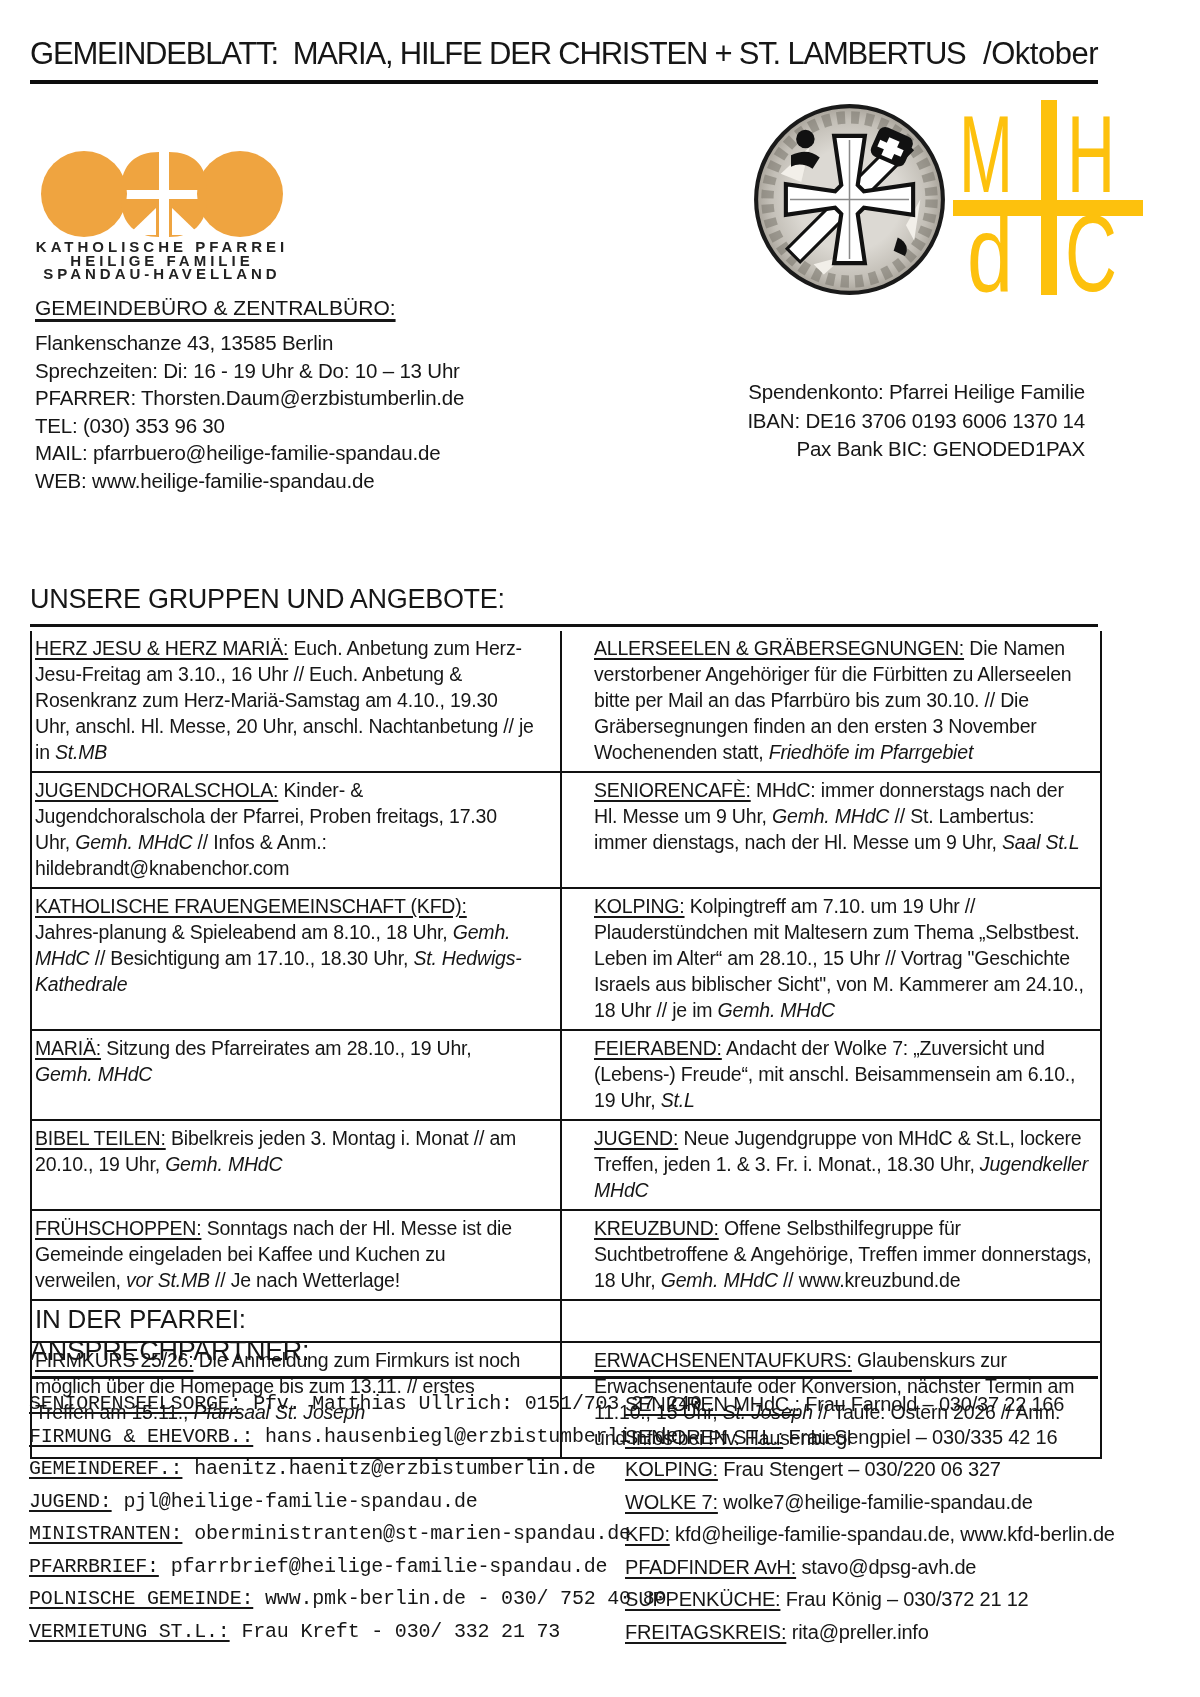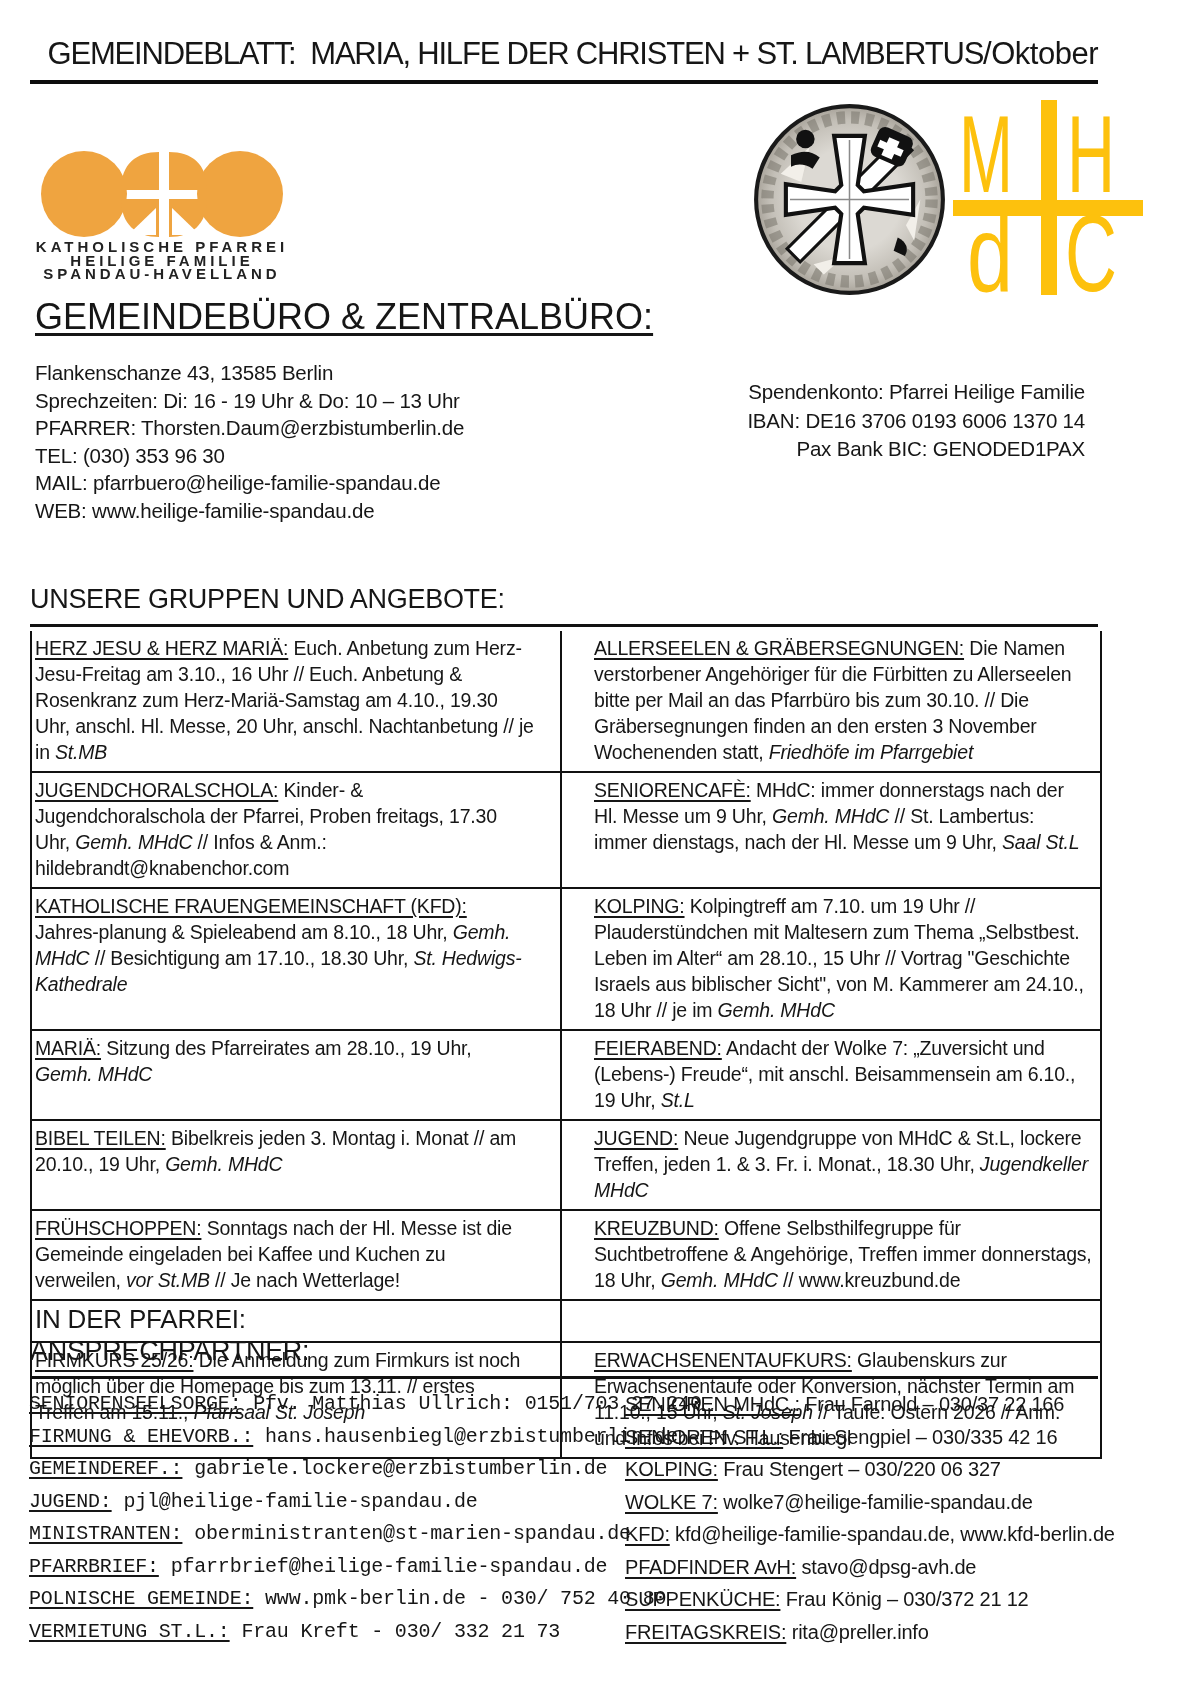--- a/index.html
+++ b/index.html
@@ -1,38 +1,38 @@
 <!DOCTYPE html>
 <html><head>
 <meta charset="utf-8">
 <style>
   html,body{margin:0;padding:0;background:#9a9a9a;}
   .page{position:relative;width:1200px;height:1697px;margin:0 auto;background:#ffffff;
         font-family:"Liberation Sans",sans-serif;color:#161616;overflow:hidden;}
 
   
   .title-row{position:absolute;left:30px;top:36px;width:1068px;display:flex;
-             justify-content:flex-end;align-items:baseline;
+             justify-content:space-between;align-items:baseline;
              border-bottom:4px solid #0d0d0d;padding-bottom:8px;}
   .title{font-size:31px;letter-spacing:-1.2px;white-space:pre-wrap;}
   .issue{font-size:31px;letter-spacing:-0.5px;}
 
   
   .parish-logo{position:absolute;left:40px;top:150px;}
   .parish-caption{position:absolute;left:22px;top:240px;width:280px;text-align:center;
                   font-size:15px;font-weight:600;letter-spacing:4px;line-height:13.5px;color:#222;}
 
   
   .seal{position:absolute;left:752px;top:102px;}
   .mhdc{position:absolute;left:953px;top:100px;}
 
   
   .office{position:absolute;left:35px;top:296px;}
-  .office-heading{font-size:36px;text-decoration:underline;
-                  text-decoration-thickness:2.5px;text-underline-offset:4px;margin-bottom:21px;}
+  .office-heading{font-size:21px;text-decoration:underline;
+                  text-decoration-thickness:2.5px;text-underline-offset:4px;margin-bottom:9px;}
   .office-line{font-size:20.5px;line-height:27.5px;letter-spacing:-0.2px;}
 
   
   .donation{position:absolute;left:660px;top:378px;width:425px;text-align:right;
             font-size:20.5px;line-height:28.5px;letter-spacing:-0.2px;}
 
   
   .section-heading-row{position:absolute;left:30px;width:1068px;
                        border-bottom:3px solid #111;padding-bottom:9px;}
   .groups-heading-row{top:584px;}
@@ -172,21 +172,21 @@
     <div class="tcell tright"><span class="u">ERWACHSENENTAUFKURS:</span><span> Glaubenskurs zur Erwachsenentaufe oder Konversion, nächster Termin am 11.10., 15 Uhr, </span><span class="i">St. Joseph</span><span> // Taufe: Ostern 2026 // Anm. und Infos bei Pfv. Hausenbiegl</span></div>
   </div>
 
   <div class="section-heading-row contacts-heading-row">
     <span class="section-heading">ANSPRECHPARTNER:</span>
   </div>
 
   <div class="contacts-col col-left">
     <div><span class="clabel">SENIORENSEELSORGE:</span><span> Pfv. Matthias Ullrich: 0151/703 27 240</span></div>
     <div><span class="clabel">FIRMUNG &amp; EHEVORB.:</span><span> hans.hausenbiegl@erzbistumberlin.de</span></div>
-    <div><span class="clabel">GEMEINDEREF.:</span><span> gabriele.lockere@erzbistumberlin.de</span></div>
+    <div><span class="clabel">GEMEINDEREF.:</span><span> haenitz.haenitz@erzbistumberlin.de</span></div>
     <div><span class="clabel">JUGEND:</span><span> pjl@heilige-familie-spandau.de</span></div>
     <div><span class="clabel">MINISTRANTEN:</span><span> oberministranten@st-marien-spandau.de</span></div>
     <div><span class="clabel">PFARRBRIEF:</span><span> pfarrbrief@heilige-familie-spandau.de</span></div>
     <div><span class="clabel">POLNISCHE GEMEINDE:</span><span> www.pmk-berlin.de - 030/ 752 40 80</span></div>
     <div><span class="clabel">VERMIETUNG ST.L.:</span><span> Frau Kreft - 030/ 332 21 73</span></div>
   </div>
   <div class="contacts-col col-right">
     <div><span class="clabel">SENIOREN MHdC.:</span><span> Frau Farnold – 030/37 22 166</span></div>
     <div><span class="clabel">SENIOREN ST.L.:</span><span> Frau Sengpiel – 030/335 42 16</span></div>
     <div><span class="clabel">KOLPING:</span><span> Frau Stengert – 030/220 06 327</span></div>

